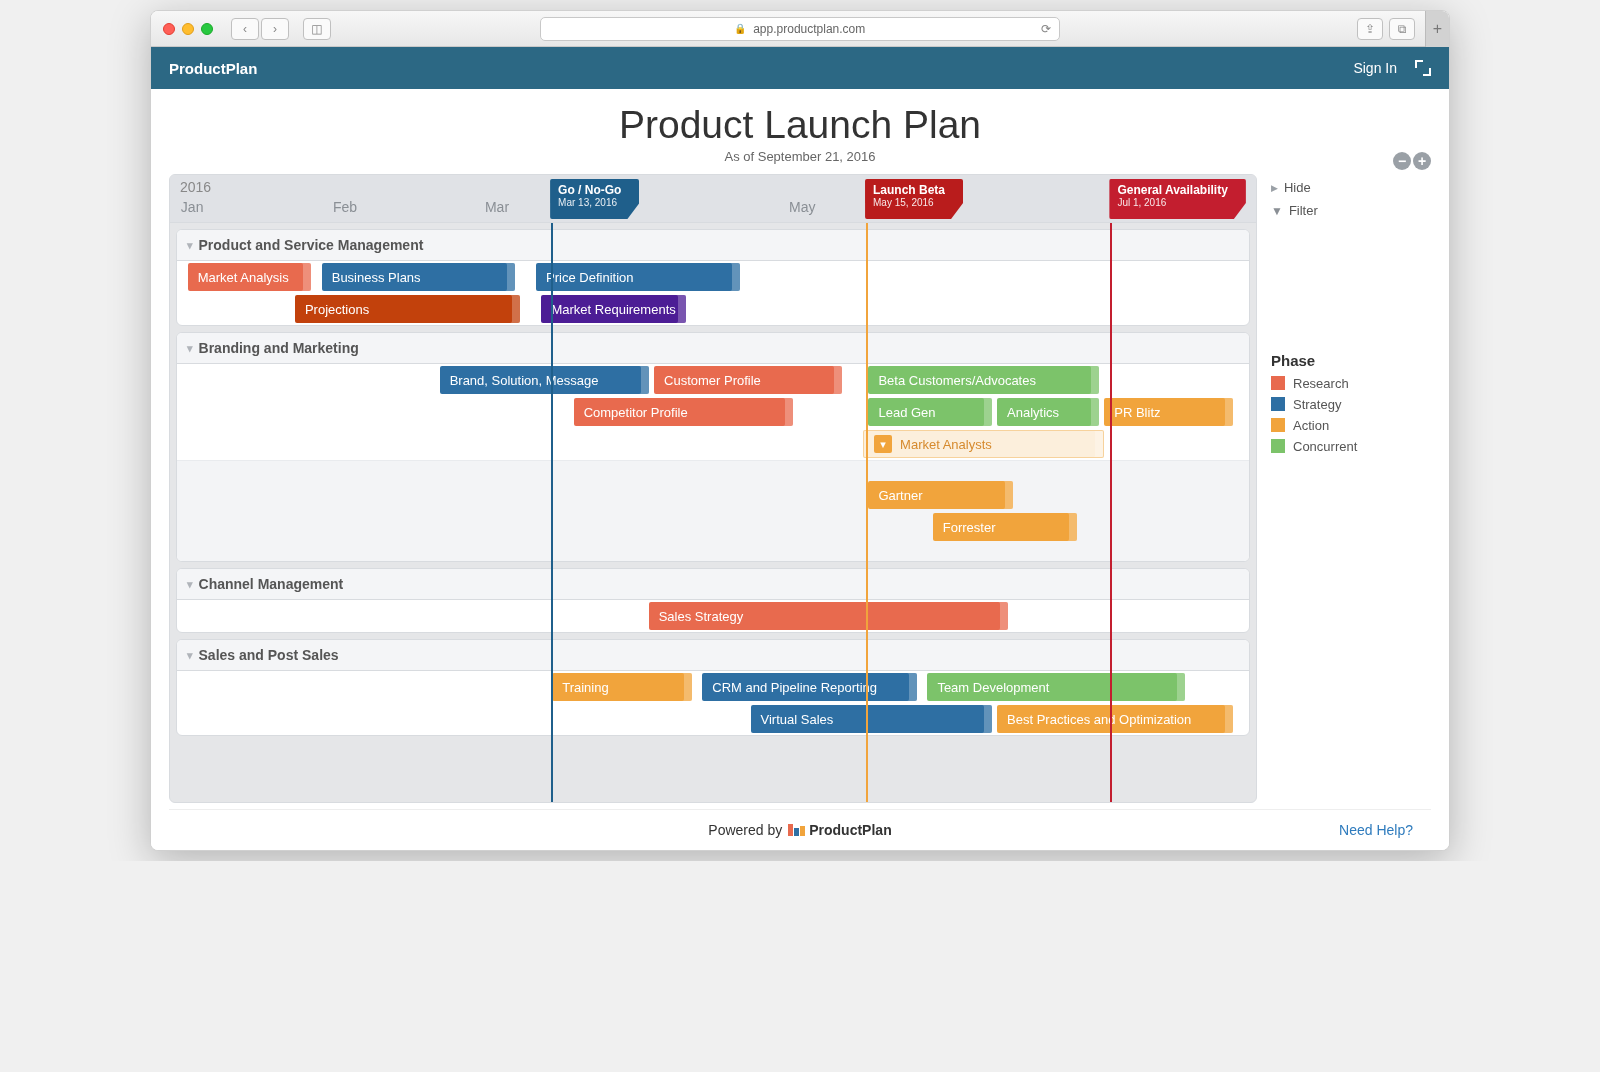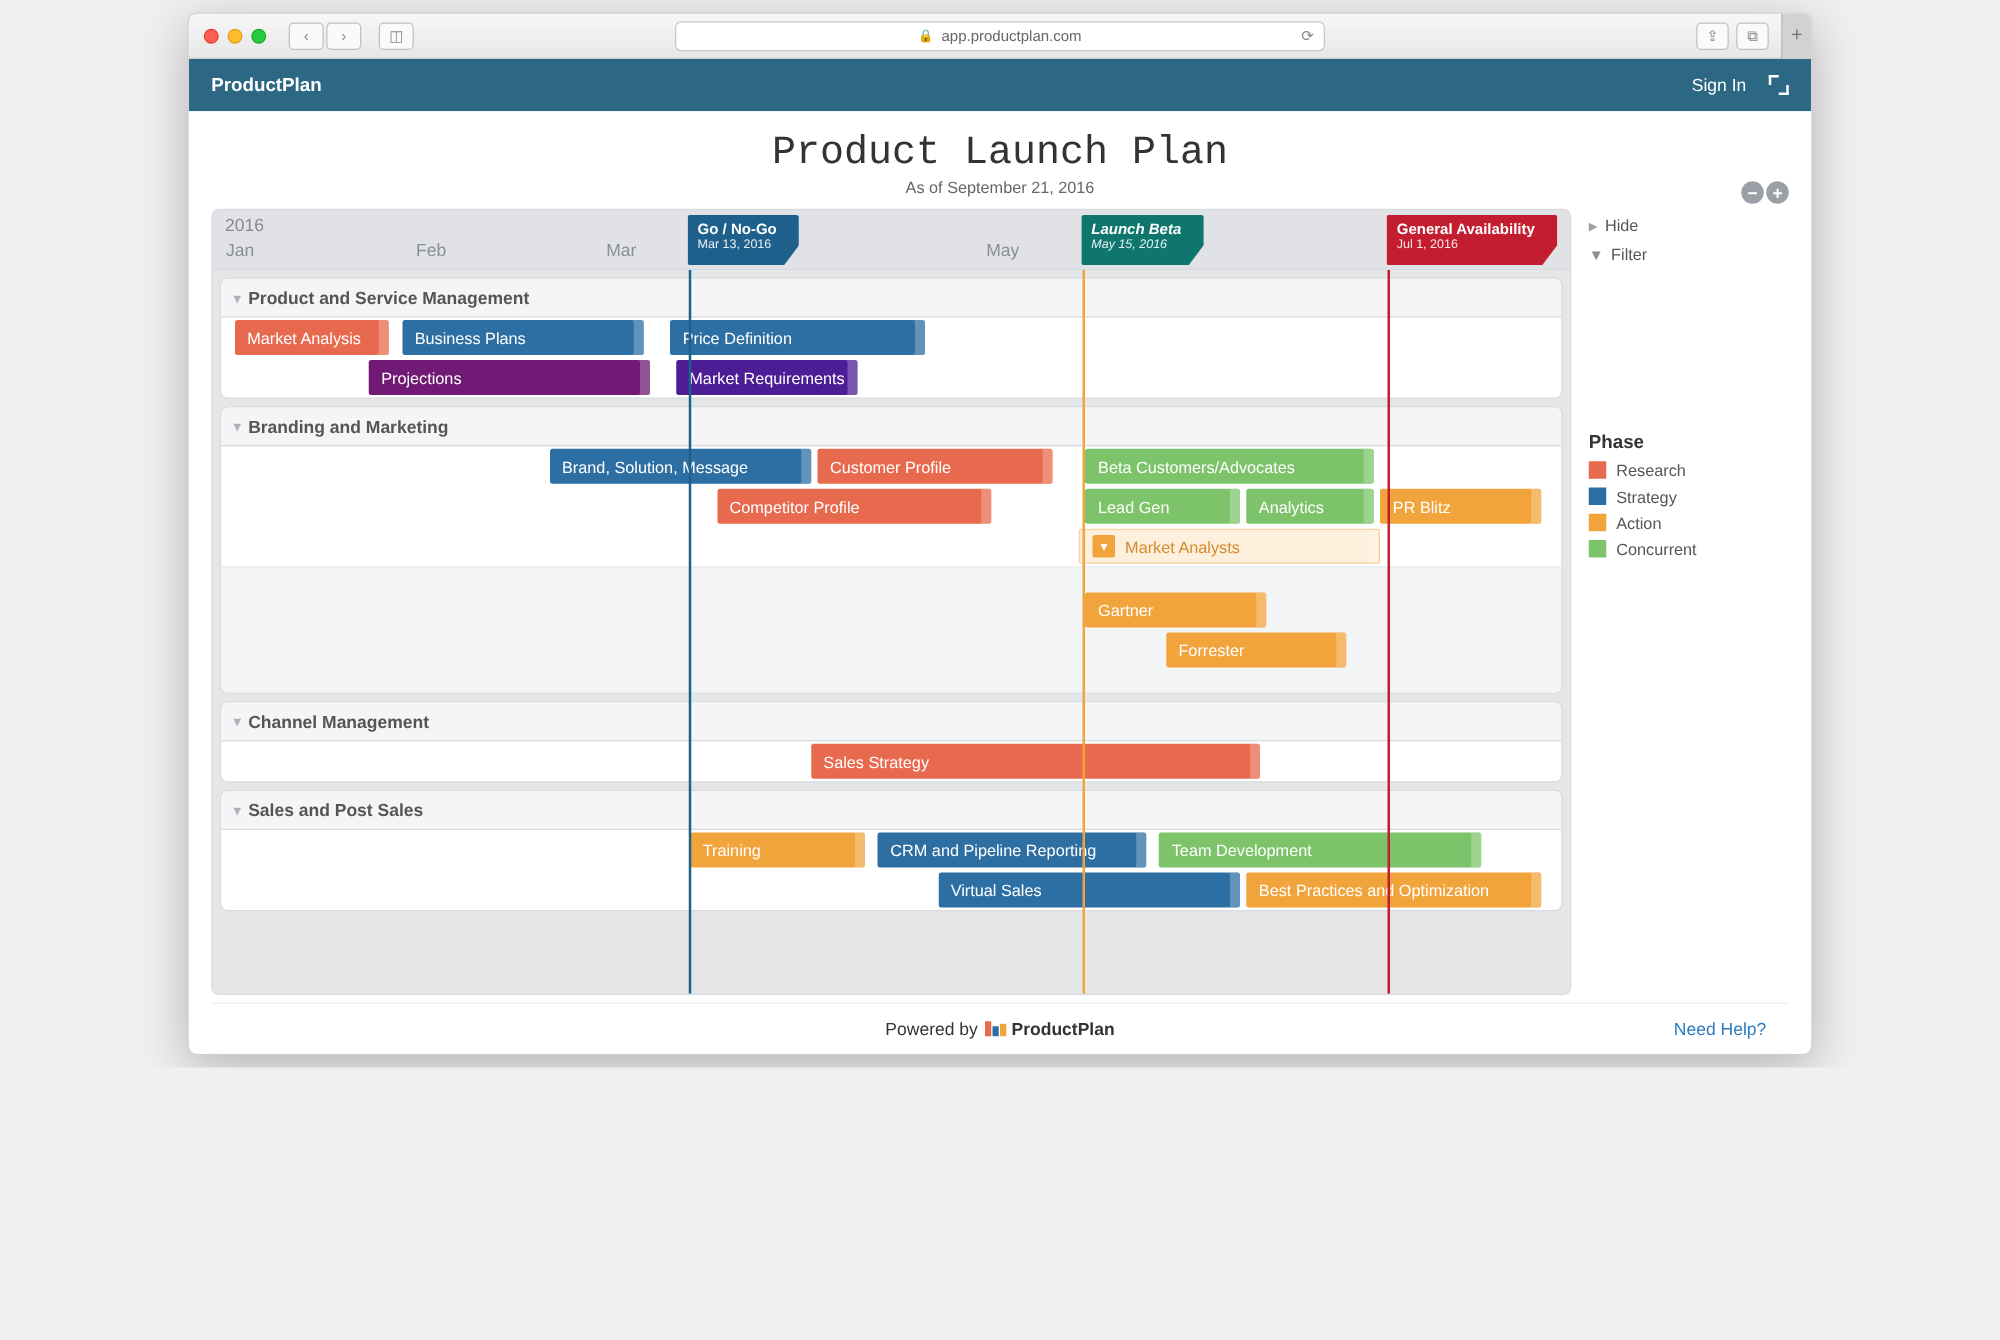--- a/index.html
+++ b/index.html
@@ -84,21 +84,21 @@
     content:"";position:absolute;width:6px;height:6px;border:2px solid #fff;
   }
   .fullscreen-icon::before{top:0;left:0;border-right:none;border-bottom:none;}
   .fullscreen-icon::after{bottom:0;right:0;border-left:none;border-top:none;}
   
   .page{
     background:#fff;
     padding:10px 18px 0 18px;
   }
   .title-row{text-align:center;position:relative;padding:4px 0 2px;}
-  .title{font-size:32px;font-weight:300;color:#333;font-family:Liberation Mono, monospace;}
+  .title{font-size:39px;font-weight:300;color:#333;}
   .subtitle{font-size:13px;color:#666;margin-top:2px;text-align:center;}
   .zoom-ctrls{
     position:absolute;right:0;bottom:-4px;display:flex;gap:2px;
   }
   .zoom-ctrls .zc{
     width:18px;height:18px;border-radius:50%;background:#9aa0a6;color:#fff;
     display:flex;align-items:center;justify-content:center;font-size:14px;font-weight:bold;
   }
   
   .content{
@@ -263,21 +263,21 @@
           <div class="timeline-header" id="timeline-header">
             <span class="year">2016</span>
           <span class="month" style="left: 1%;">Jan</span>
               <span class="month" style="left: 15%;">Feb</span>
               <span class="month" style="left: 29%;">Mar</span>
               <span class="month" style="left: 57%;">May</span>
               <div class="milestone" style="left: 35%; background: rgb(31, 95, 139);">
                 <div class="ms-title">Go / No-Go</div>
                 <div class="ms-date">Mar 13, 2016</div>
               </div>
-              <div class="milestone" style="left: 64%; background: #0f766e; font-style: italic;">
+              <div class="milestone" style="left: 64%; background: #b91c1c;">
                 <div class="ms-title">Launch Beta</div>
                 <div class="ms-date">May 15, 2016</div>
               </div>
               <div class="milestone" style="left: 86.5%; background: rgb(195, 30, 47);">
                 <div class="ms-title">General Availability</div>
                 <div class="ms-date">Jul 1, 2016</div>
               </div>
             </div>
 
           <div id="lanes">
@@ -286,21 +286,21 @@
                   <span class="chev">▾</span>
                   <span>Product and Service Management</span>
                 </div>
                 <div class="lane-body">
                   <div class="row">
                     <div class="bar" style="left: 1%; width: 11.5%; background: rgb(232, 106, 78);">Market Analysis</div>
                     <div class="bar" style="left: 13.5%; width: 18%; background: rgb(46, 111, 163);">Business Plans</div>
                     <div class="bar" style="left: 33.5%; width: 19%; background: rgb(46, 111, 163);">Price Definition</div>
                   </div>
                   <div class="row">
-                    <div class="bar" style="left: 11%; width: 21%; background: #701a75;">Projections</div>
+                    <div class="bar" style="left: 11%; width: 21%; background: #c2410c;">Projections</div>
                     <div class="bar" style="left: 34%; width: 13.5%; background: #4c1d95;">Market Requirements</div>
                   </div>
                 </div>
               </div>
               <div class="lane">
                 <div class="lane-header">
                   <span class="chev">▾</span>
                   <span>Branding and Marketing</span>
                 </div>
                 <div class="lane-body">

